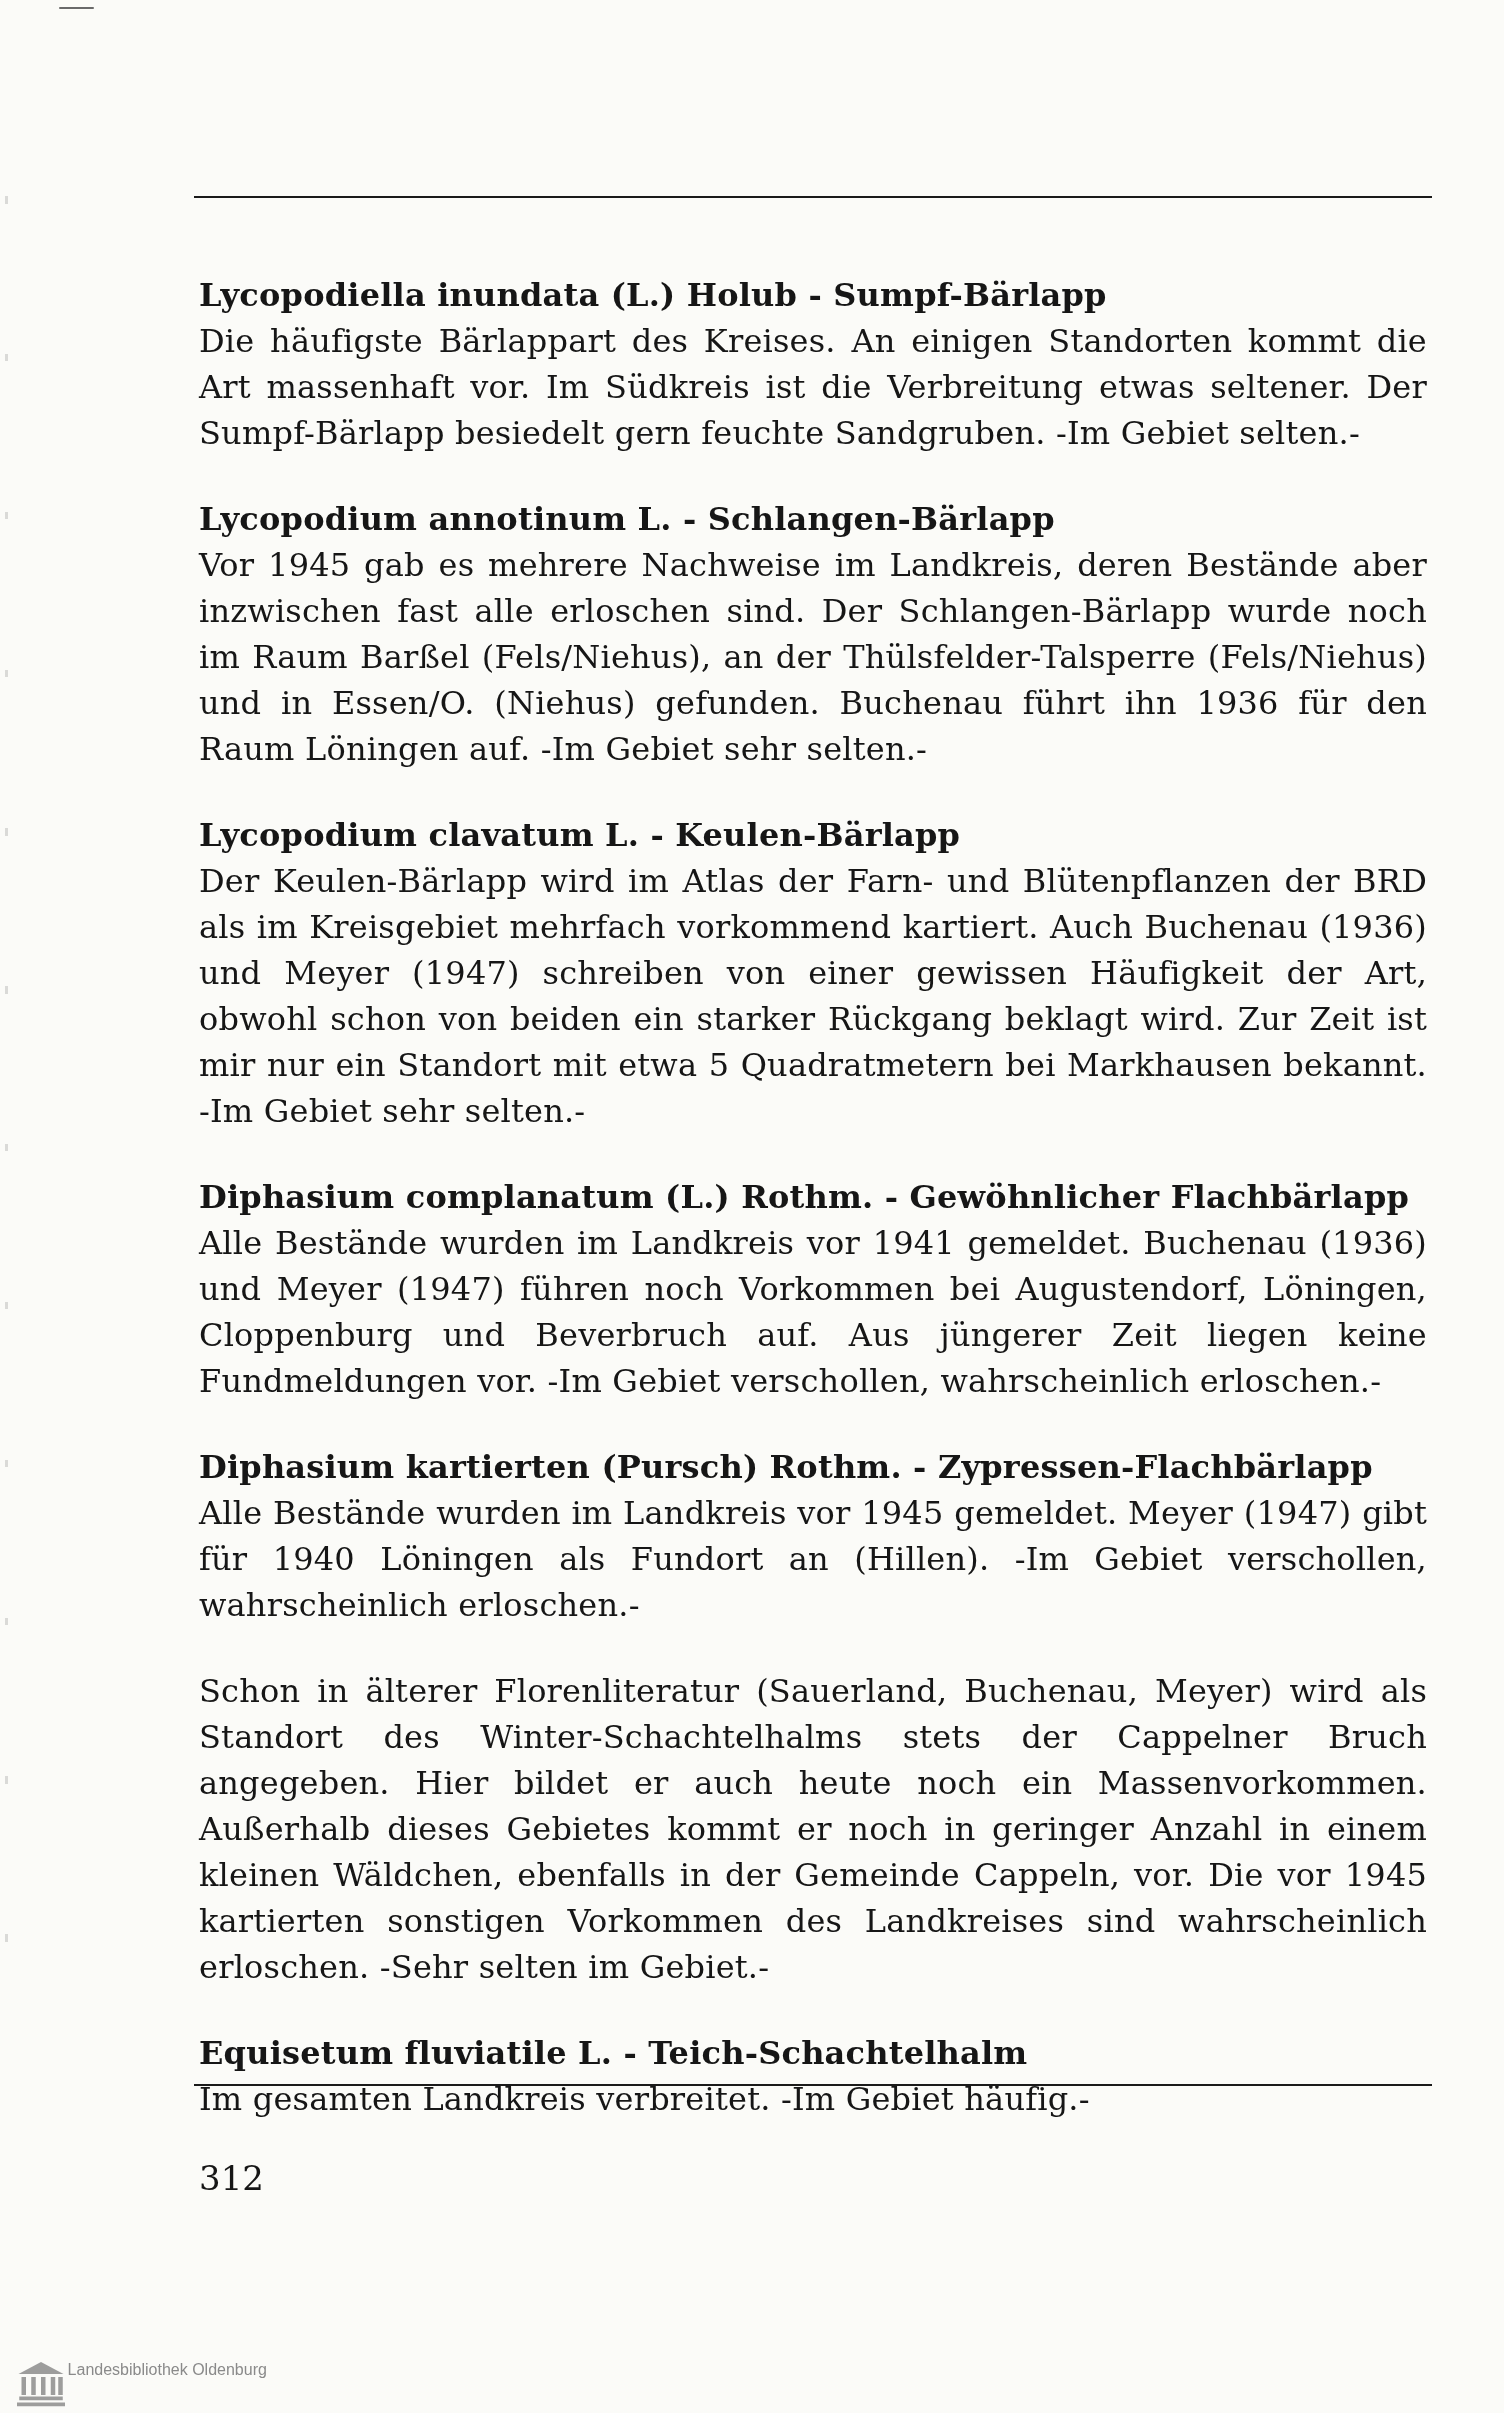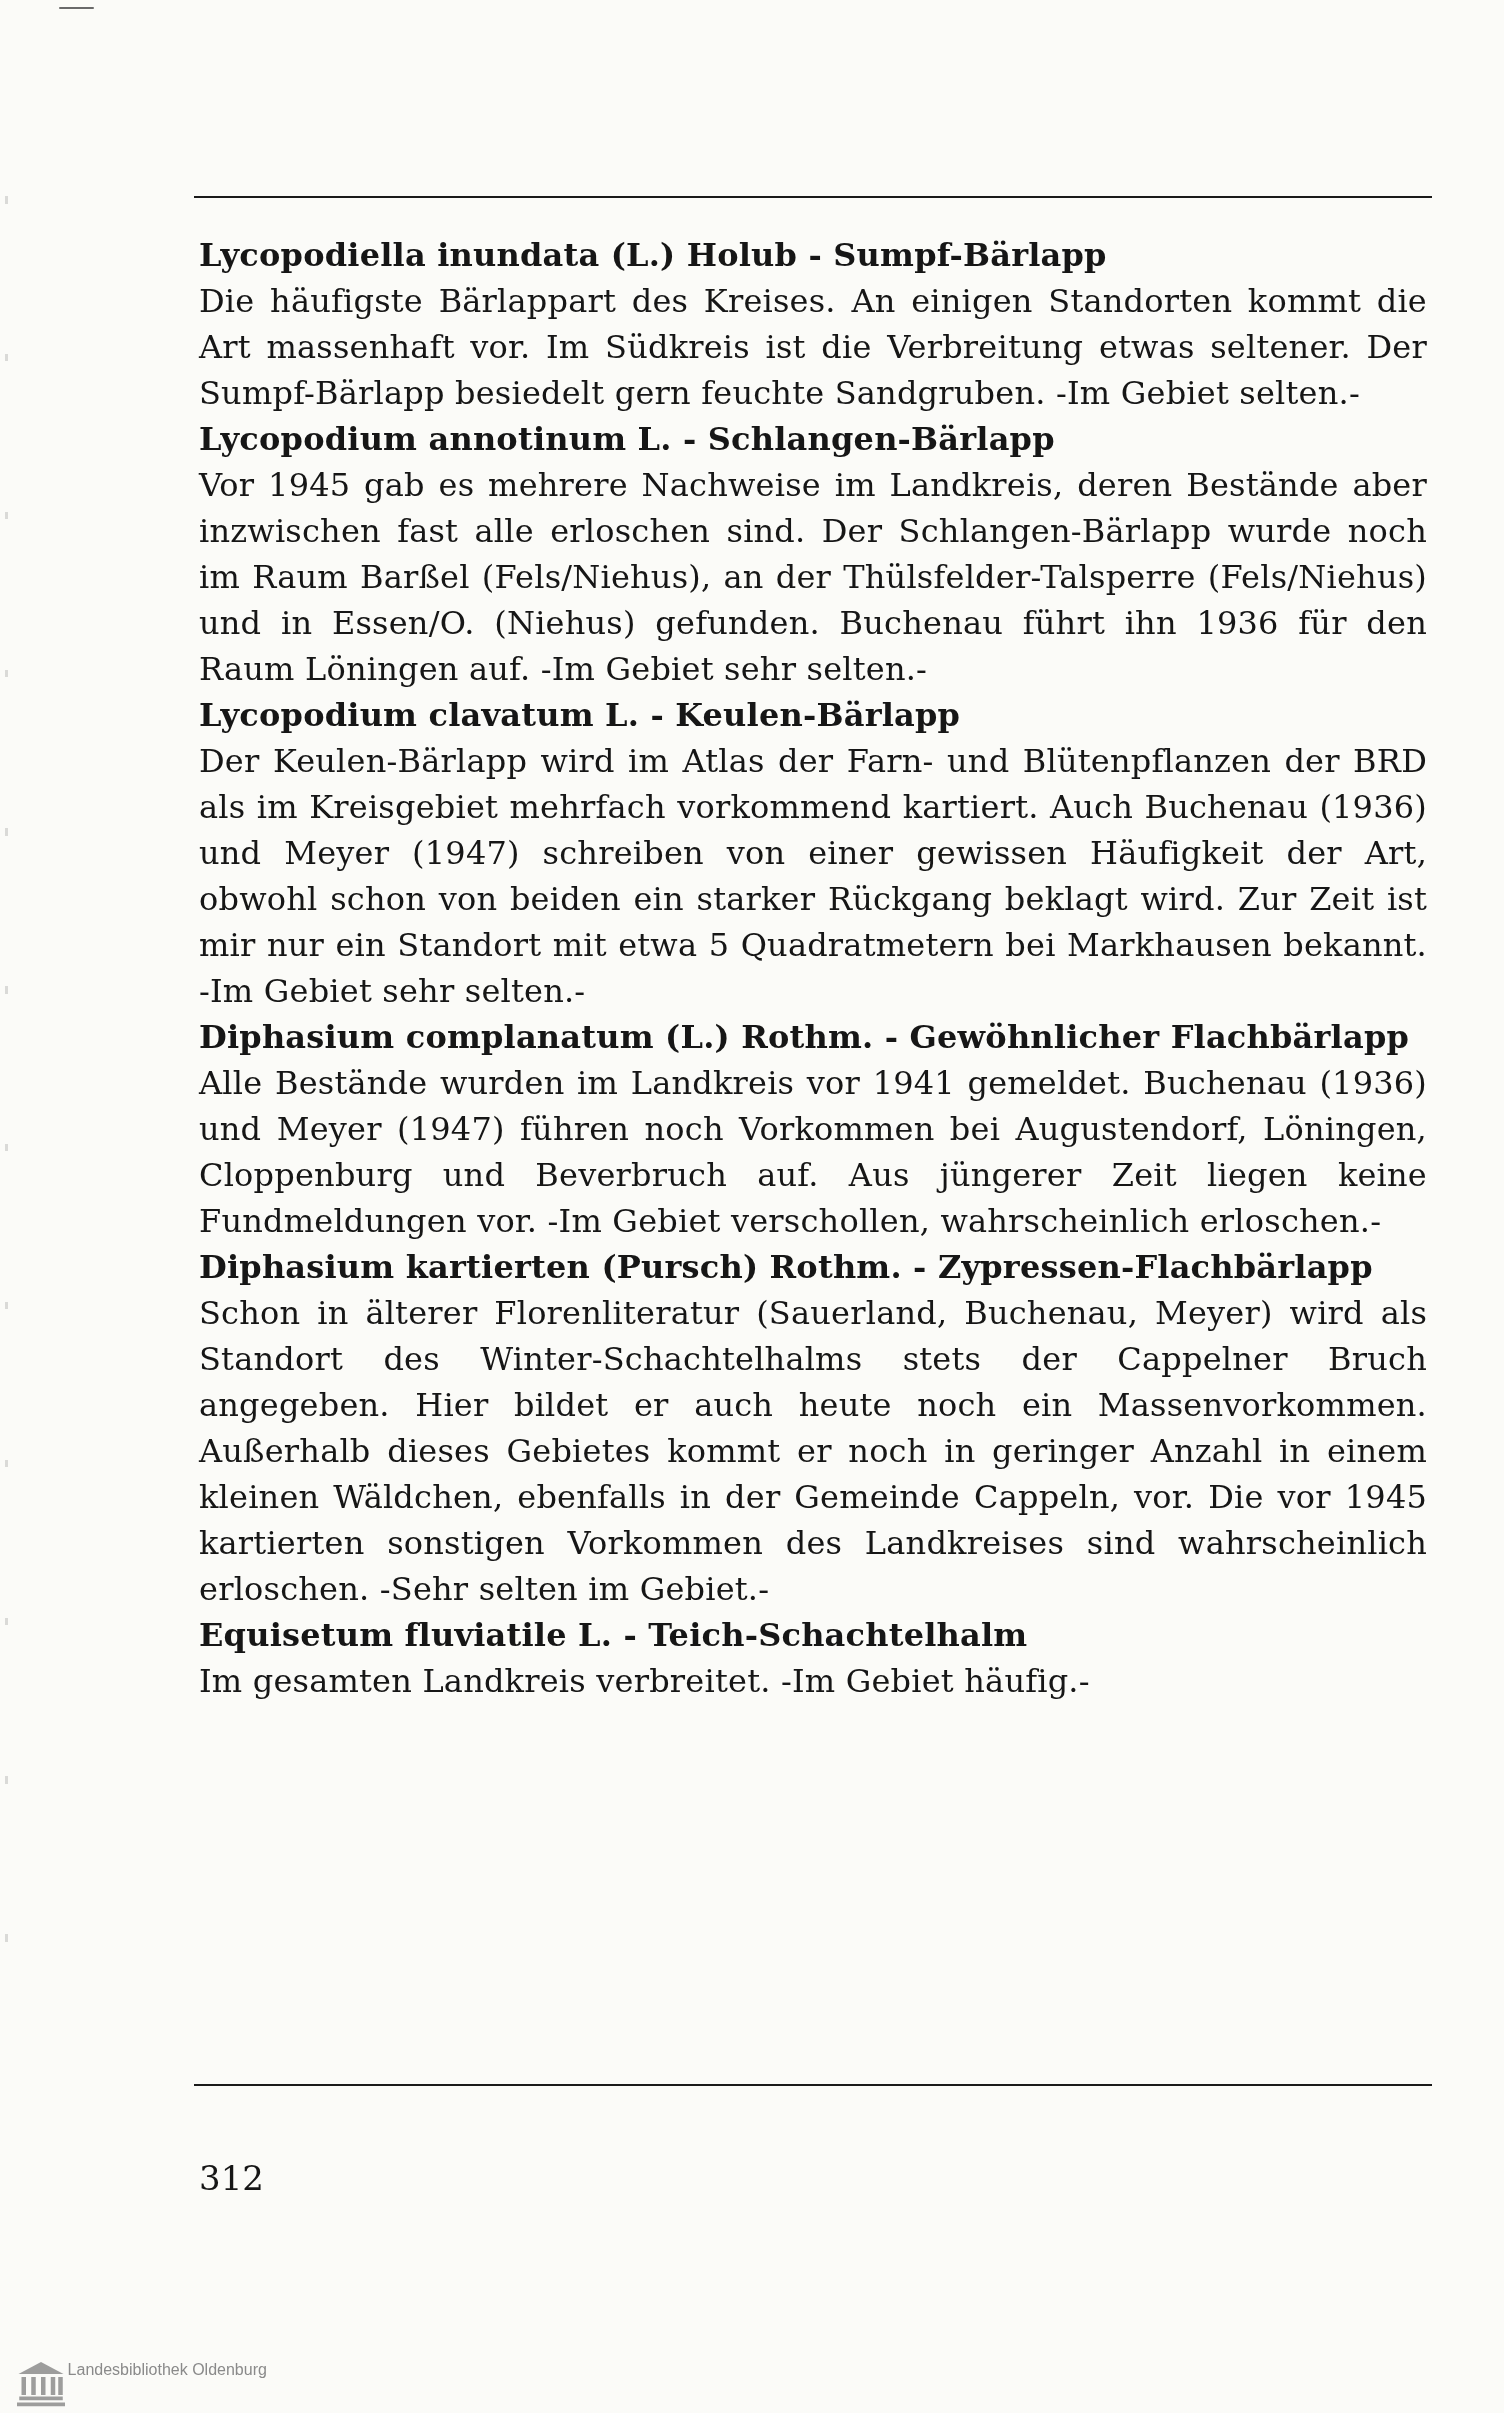--- a/index.html
+++ b/index.html
@@ -56,20 +56,21 @@
       position: absolute;
       left: 199px;
       top: 232px;
       width: 1228px;
     }
 
     .entry {
       font-size: 32px;
       line-height: 46px;
       letter-spacing: 0.2px;
+      margin-top: 40px;
     }
     .entry .heading {
       display: block;
       font-weight: bold;
       text-align: justify;
       text-justify: inter-word;
     }
     .entry .body {
       display: block;
       text-align: justify;
@@ -132,20 +133,21 @@
     <span class="body">Der Keulen-Bärlapp wird im Atlas der Farn- und Blütenpflanzen der BRD als im Kreisgebiet mehrfach vorkommend kartiert. Auch Buchenau (1936) und Meyer (1947) schreiben von einer gewissen Häufigkeit der Art, obwohl schon von beiden ein starker Rückgang beklagt wird. Zur Zeit ist mir nur ein Standort mit etwa 5 Quadratmetern bei Markhausen bekannt. -Im Gebiet sehr selten.-</span>
   </article>
 
   <article class="entry">
     <strong class="heading">Diphasium complanatum (L.) Rothm. - Gewöhnlicher Flachbärlapp</strong>
     <span class="body">Alle Bestände wurden im Landkreis vor 1941 gemeldet. Buchenau (1936) und Meyer (1947) führen noch Vorkommen bei Augustendorf, Löningen, Cloppenburg und Beverbruch auf. Aus jüngerer Zeit liegen keine Fundmeldungen vor. -Im Gebiet verschollen, wahrscheinlich erloschen.-</span>
   </article>
 
   <article class="entry">
     <strong class="heading">Diphasium kartierten (Pursch) Rothm. - Zypressen-Flachbärlapp</strong>
+    <span class="body">Alle Bestände wurden im Landkreis vor 1945 gemeldet. Meyer (1947) gibt für 1940 Löningen als Fundort an (Hillen). -Im Gebiet verschollen, wahrscheinlich erloschen.-</span>
   </article>
 
   <article class="entry">
     <span class="body">Schon in älterer Florenliteratur (Sauerland, Buchenau, Meyer) wird als Standort des Winter-Schachtelhalms stets der Cappelner Bruch angegeben. Hier bildet er auch heute noch ein Massenvorkommen. Außerhalb dieses Gebietes kommt er noch in geringer Anzahl in einem kleinen Wäldchen, ebenfalls in der Gemeinde Cappeln, vor. Die vor 1945 kartierten sonstigen Vorkommen des Landkreises sind wahrscheinlich erloschen. -Sehr selten im Gebiet.-</span>
   </article>
 
   <article class="entry">
     <strong class="heading">Equisetum fluviatile L. - Teich-Schachtelhalm</strong>
     <span class="body">Im gesamten Landkreis verbreitet. -Im Gebiet häufig.-</span>
   </article>

